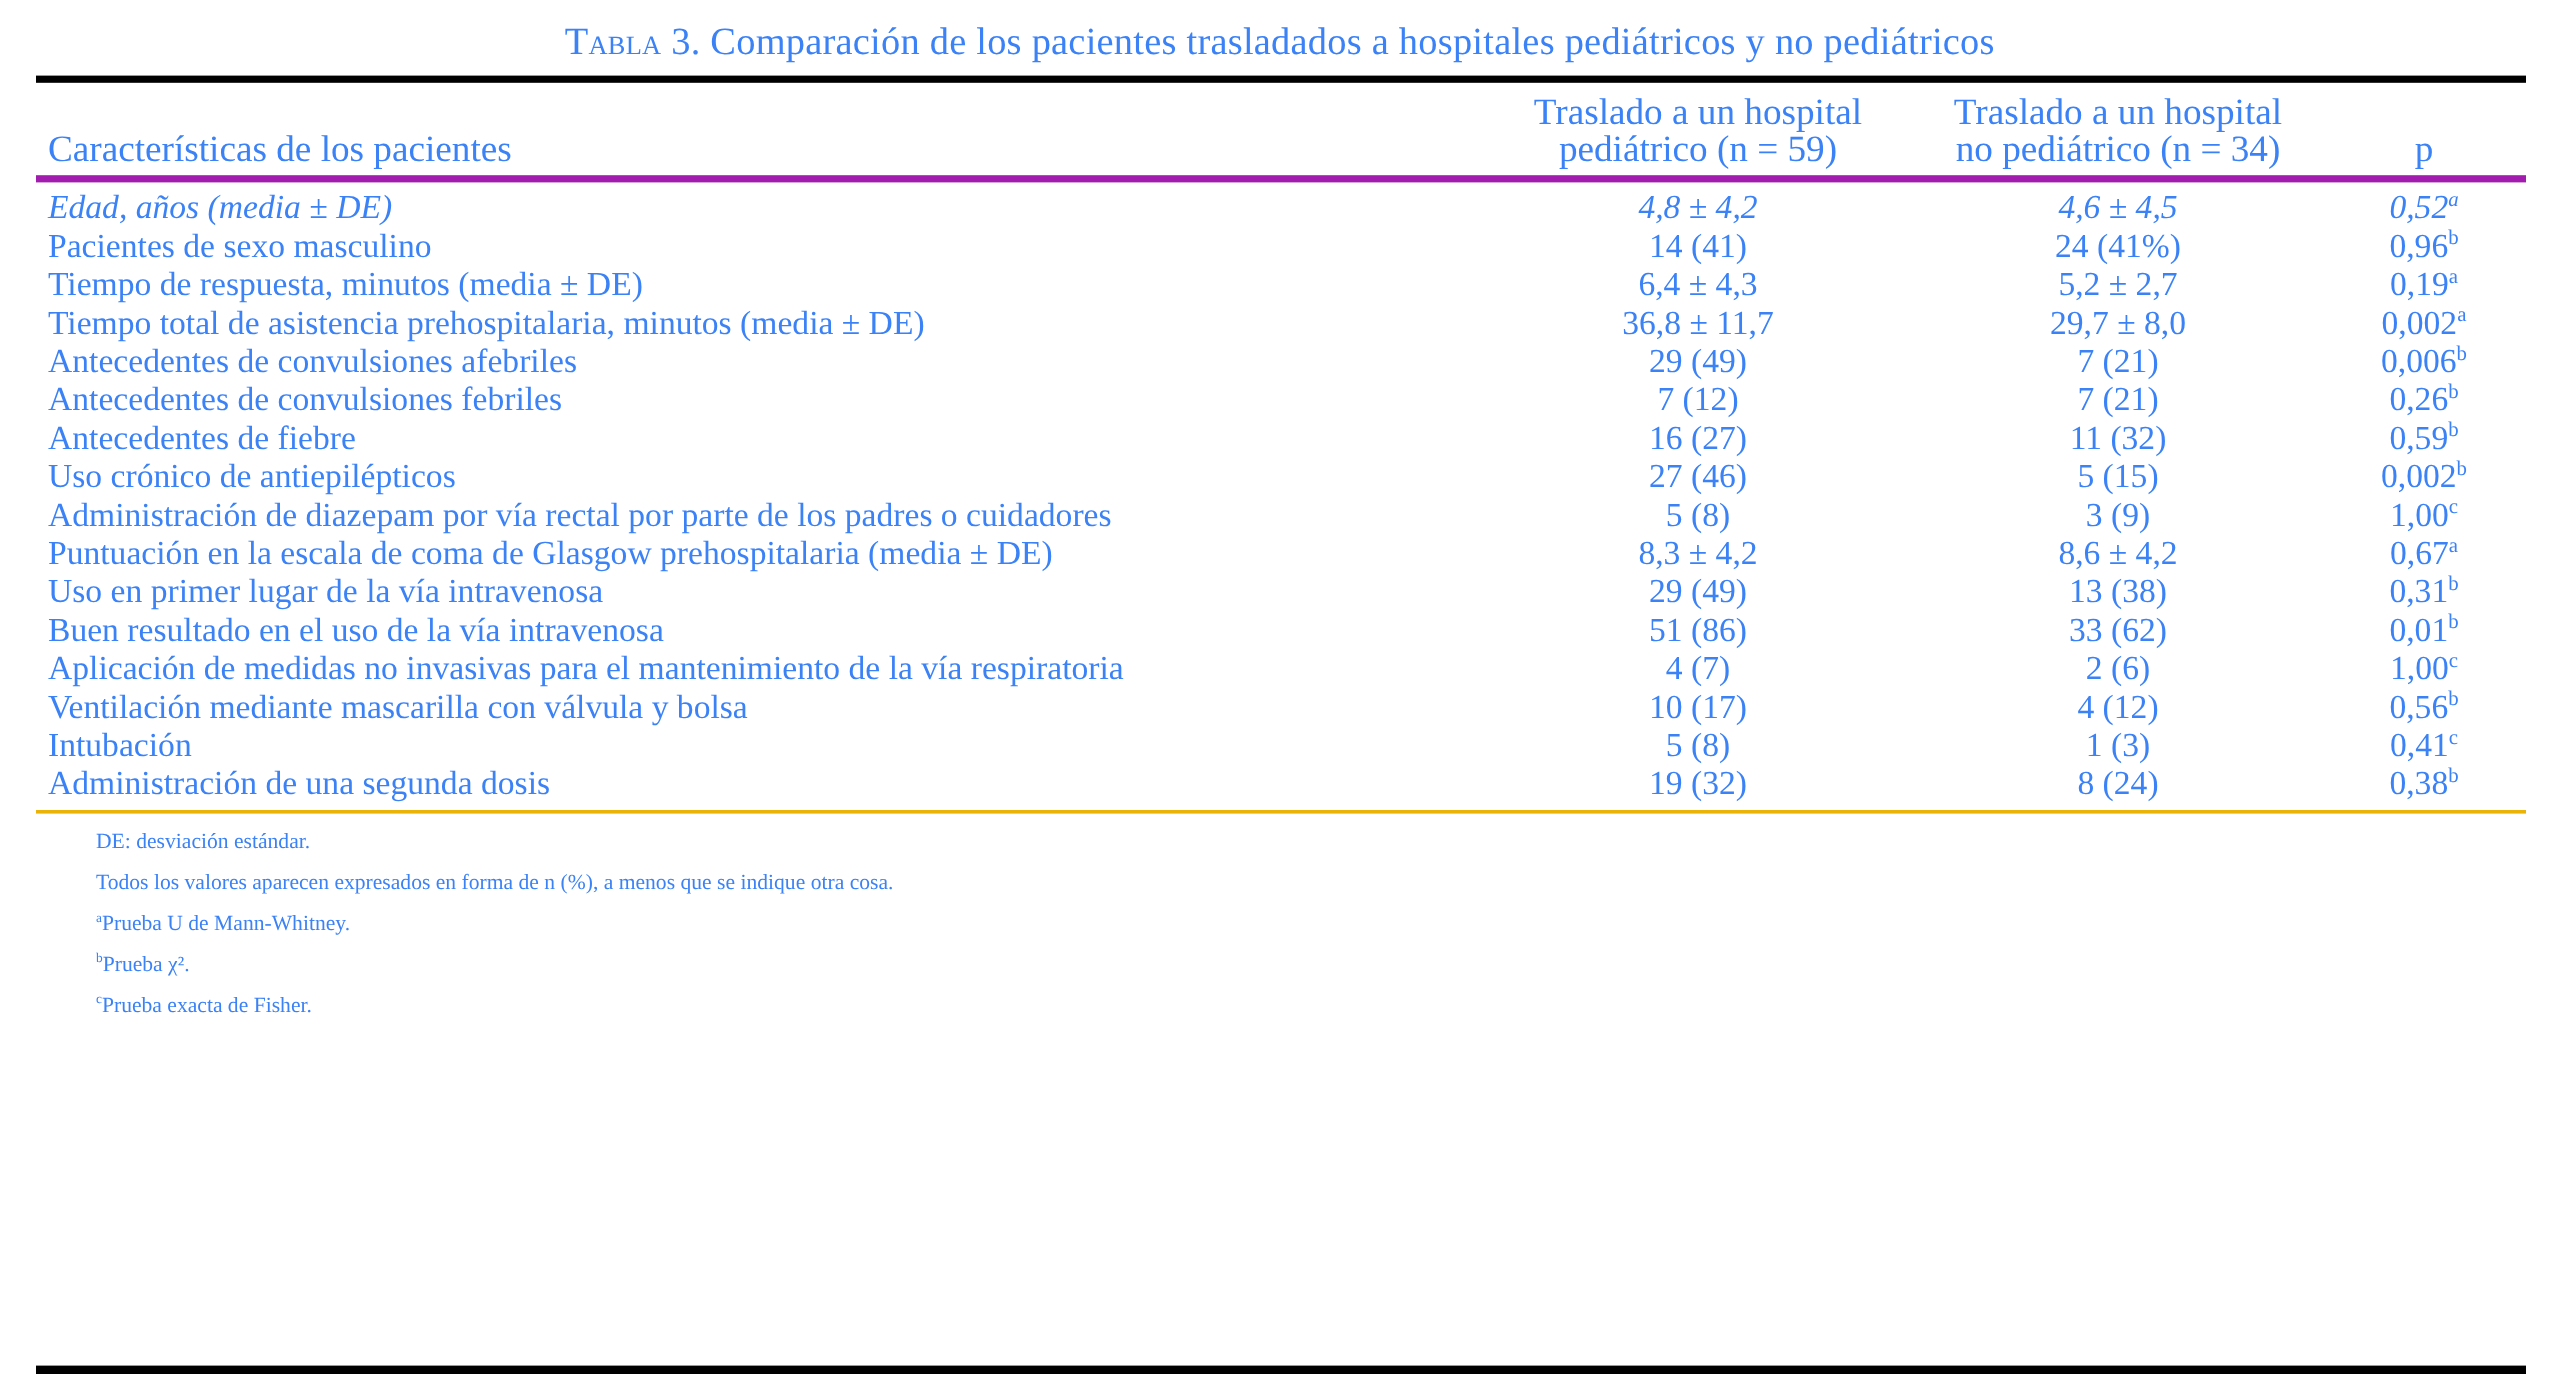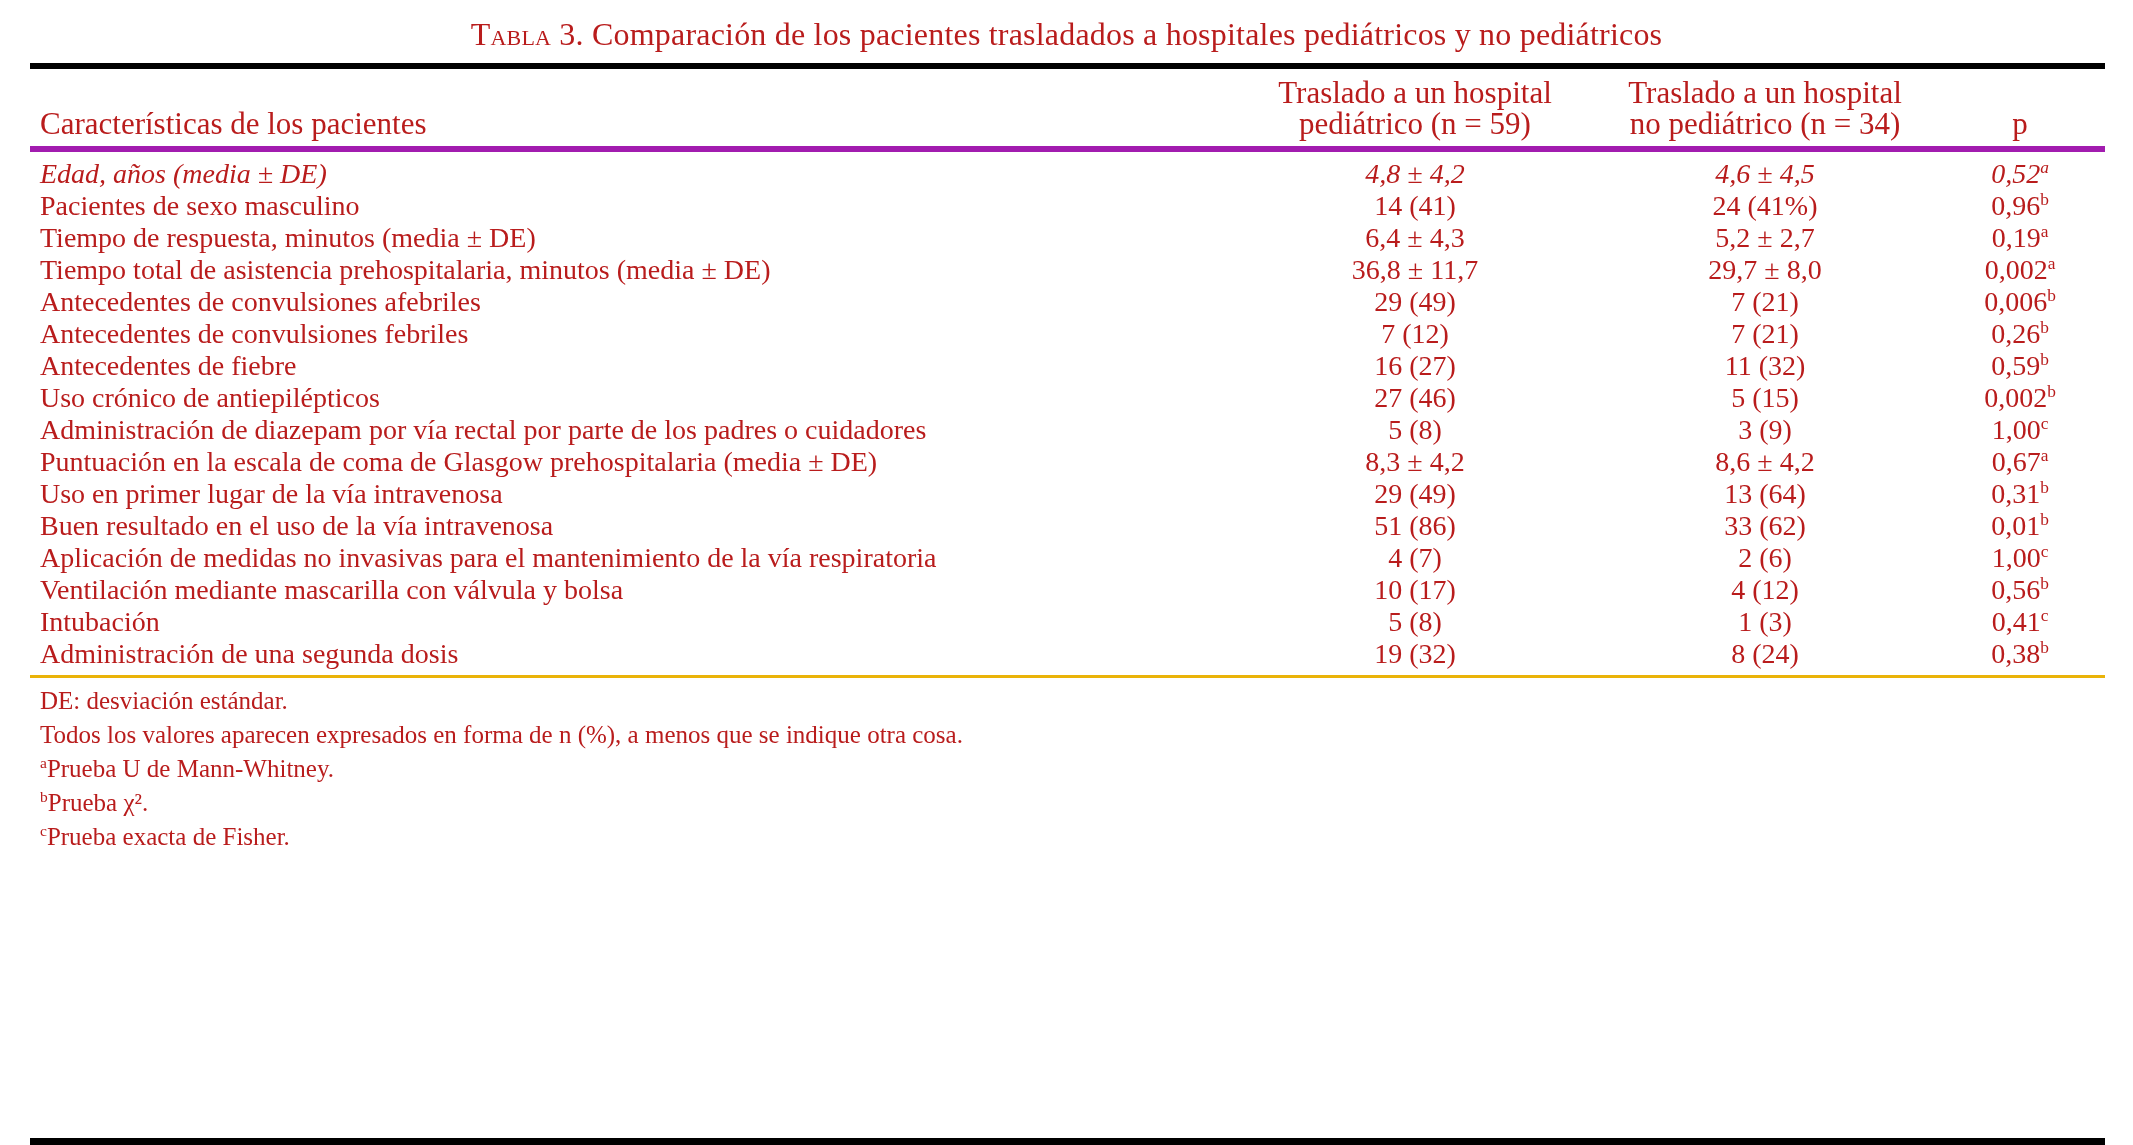--- a/index.html
+++ b/index.html
@@ -5,21 +5,21 @@
   html, body {
     margin: 0;
     padding: 0;
     background: #ffffff;
   }
   .page {
     position: relative;
     width: 2133px;
     height: 1145px;
     background: #ffffff;
-    color: #b91c1c;
+    color: #3b82f6;
     font-family: "Liberation Serif", serif;
     overflow: hidden;
   }
   .title {
     position: absolute;
     top: 16px;
     left: 0;
     width: 100%;
     text-align: center;
     font-size: 32px;
@@ -82,22 +82,23 @@
   sup {
     font-size: 0.62em;
     line-height: 0;
   }
   .footnotes {
     position: absolute;
     left: 40px;
     top: 684px;
   }
   .footnote {
-    font-size: 25px;
+    font-size: 18px;
     line-height: 34px;
+    margin-left: 40px;
   }
   .bottom-rule {
     position: absolute;
     left: 30px;
     right: 28px;
     bottom: 0;
     height: 7px;
     background: #000;
   }
 </style>
@@ -191,21 +192,21 @@
   <tr>
     <td class="label">Puntuación en la escala de coma de Glasgow prehospitalaria (media ± DE)</td>
     <td class="num">8,3 ± 4,2</td>
     <td class="num">8,6 ± 4,2</td>
     <td class="num"><span class="pv">0,67</span><sup class="psup">a</sup></td>
   </tr>
 
   <tr>
     <td class="label">Uso en primer lugar de la vía intravenosa</td>
     <td class="num">29 (49)</td>
-    <td class="num">13 (64)</td>
+    <td class="num">13 (38)</td>
     <td class="num"><span class="pv">0,31</span><sup class="psup">b</sup></td>
   </tr>
 
   <tr>
     <td class="label">Buen resultado en el uso de la vía intravenosa</td>
     <td class="num">51 (86)</td>
     <td class="num">33 (62)</td>
     <td class="num"><span class="pv">0,01</span><sup class="psup">b</sup></td>
   </tr>
 

